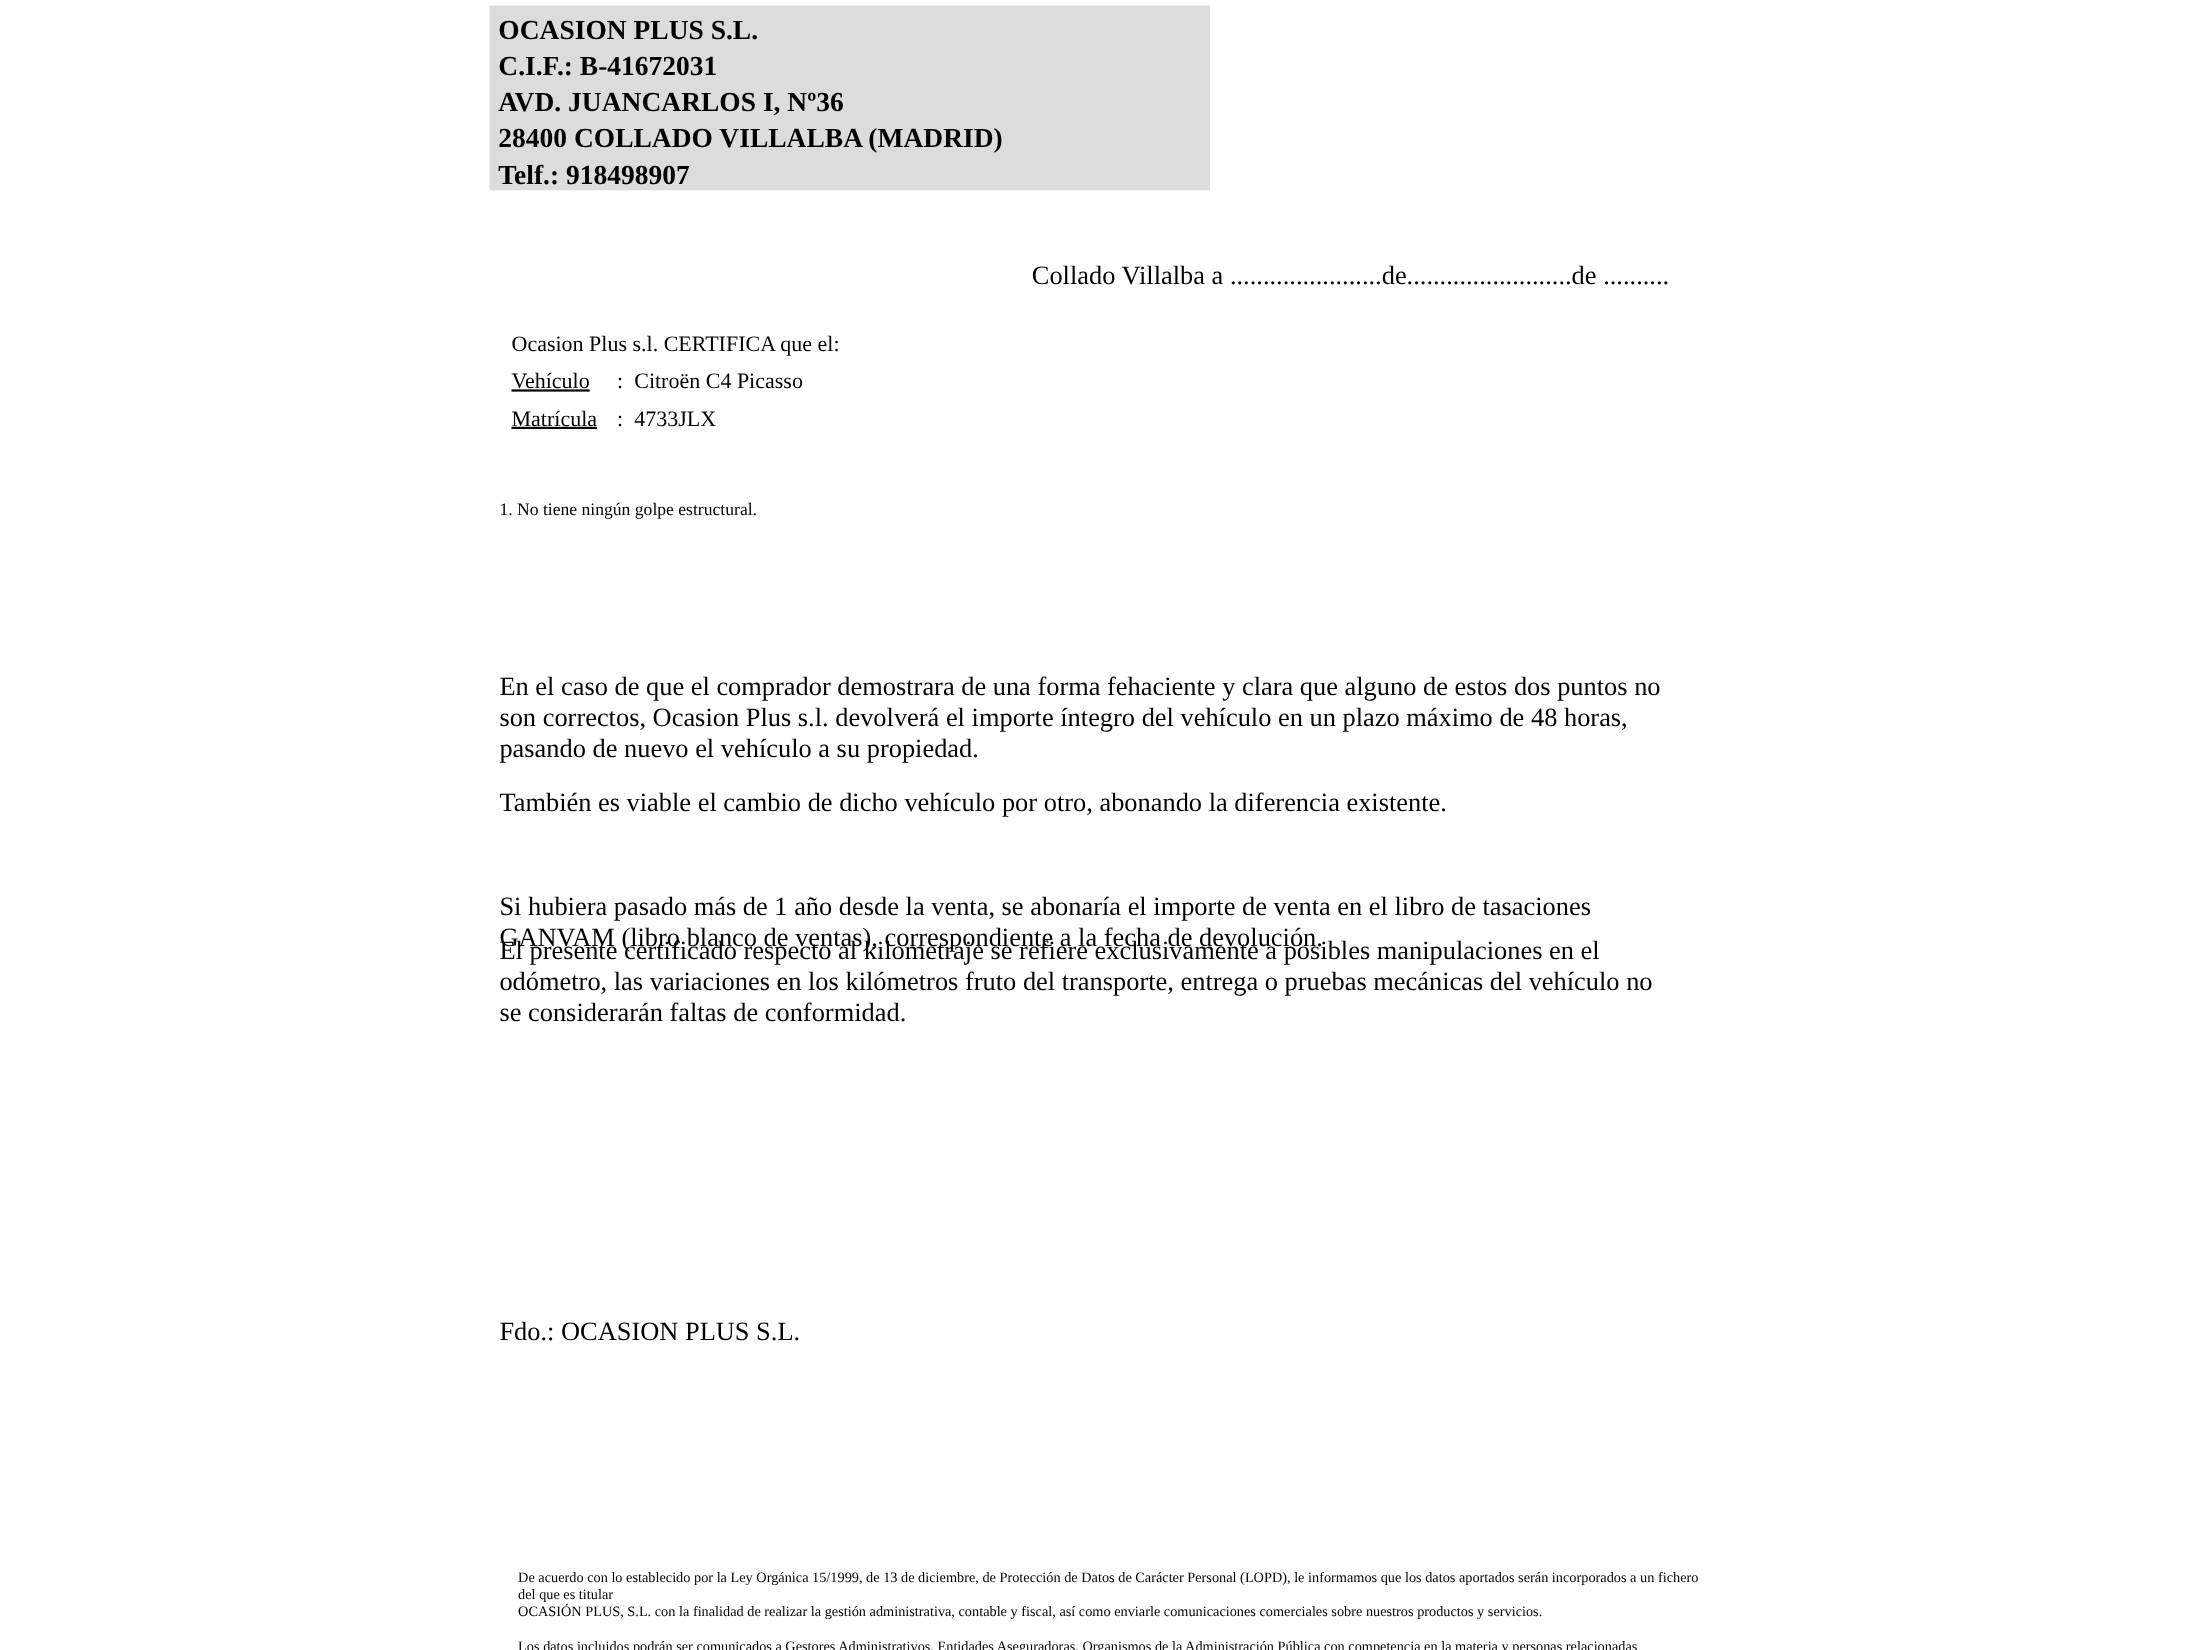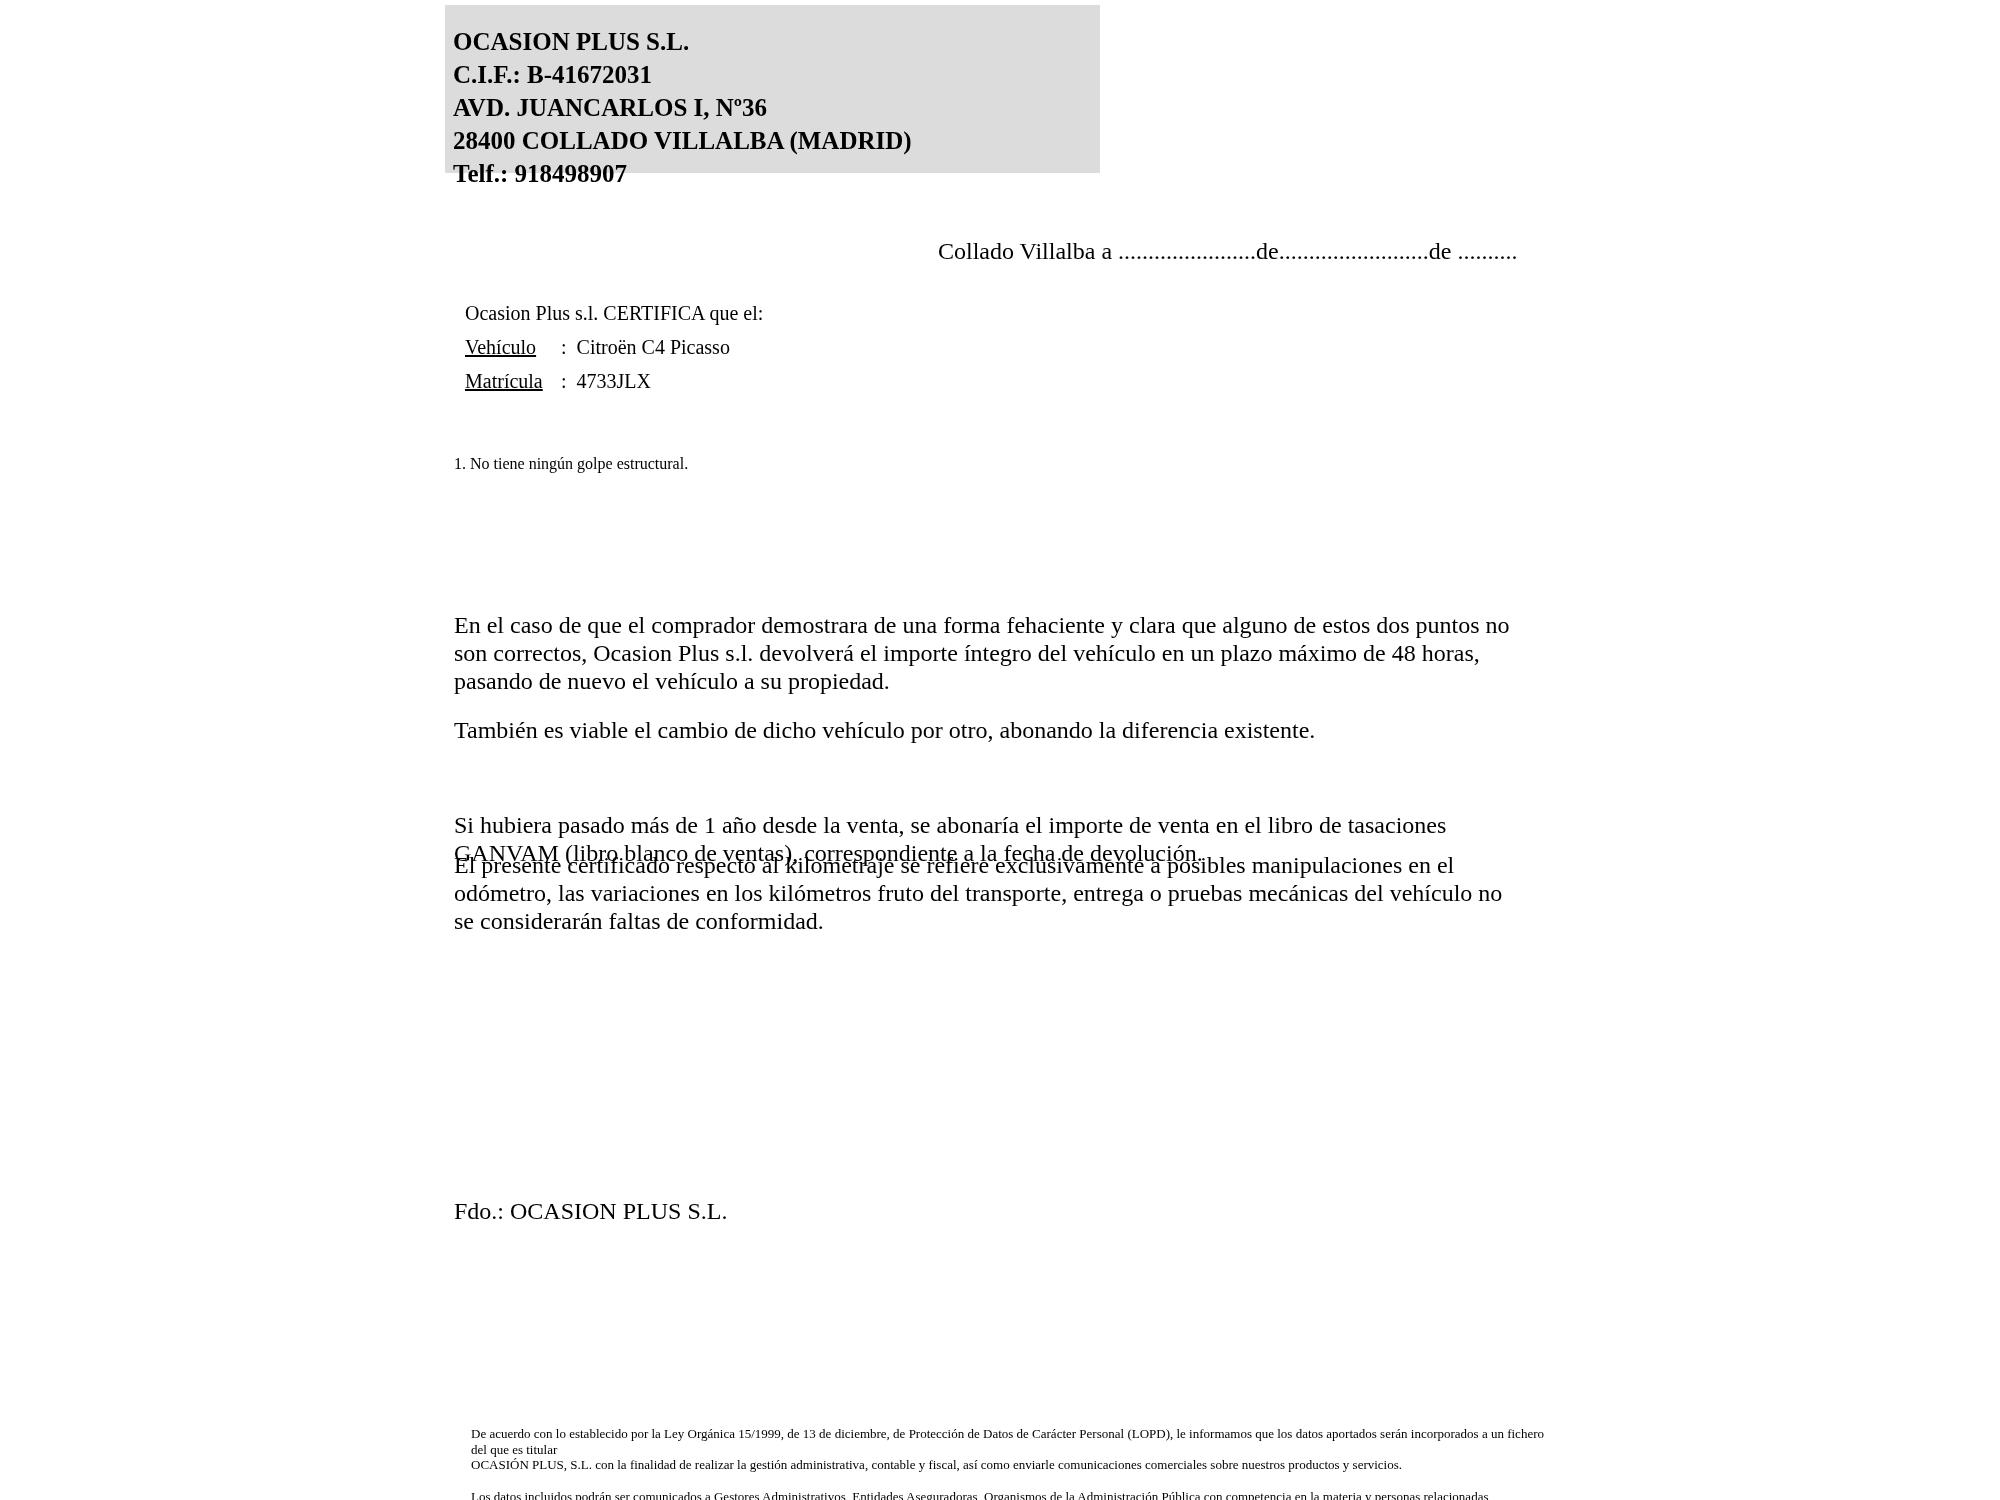--- a/index.html
+++ b/index.html
@@ -15,21 +15,21 @@
 
   
   .letterhead {
     position: absolute;
     left: 445px;
     top: 5px;
     width: 655px;
     height: 168px;
     background: #dcdcdc;
     box-sizing: border-box;
-    padding: 20px 0 0 8px;
+    padding: 6px 0 0 8px;
   }
   .letterhead .lh-line {
     font-size: 25px;
     font-weight: bold;
     line-height: 33px;
     white-space: nowrap;
   }
 
   
   .date-line {

